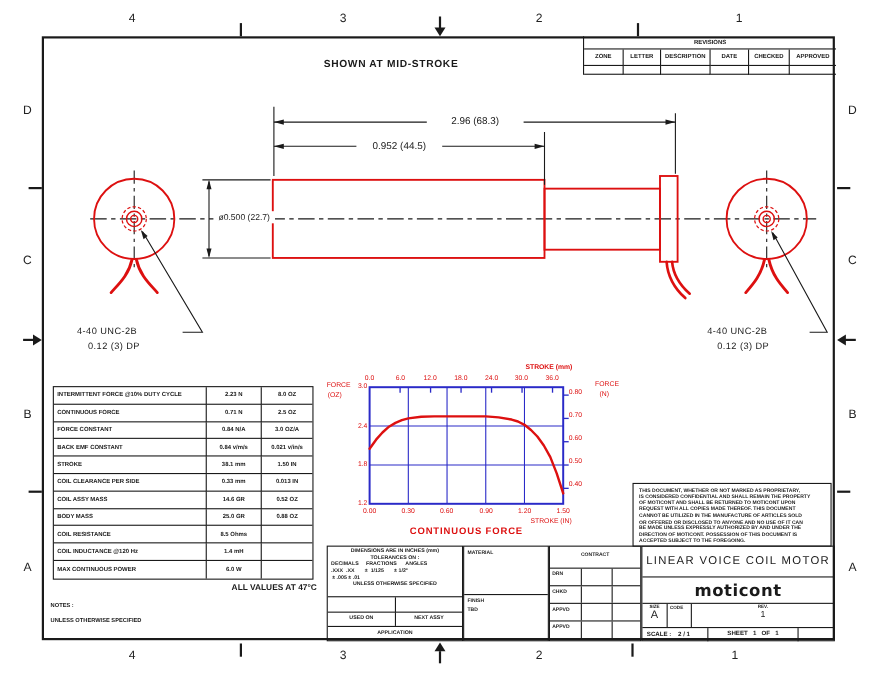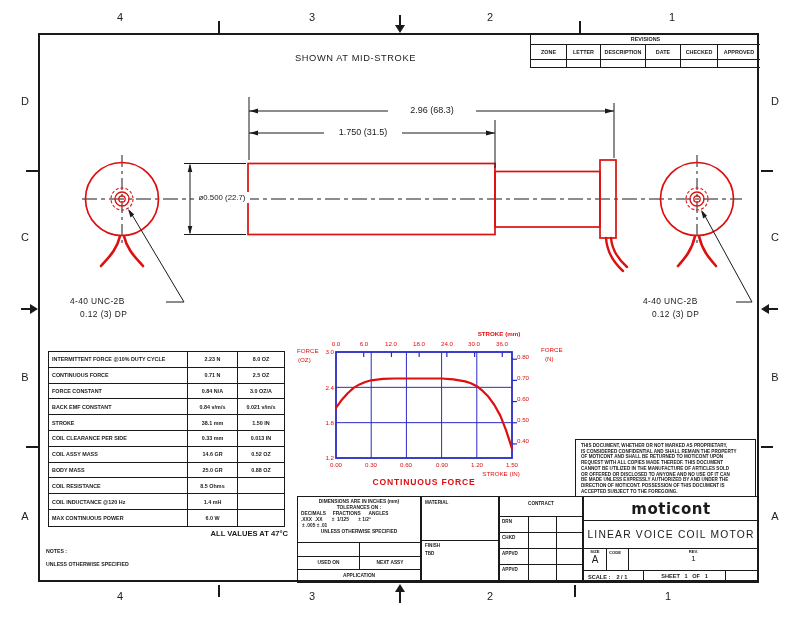--- a/index.html
+++ b/index.html
@@ -84,21 +84,21 @@
     <div class="cell" style="height:15px;">CHECKED</div>
     <div class="cell nob" style="height:15px;border-right:none;">APPROVED</div>
     <div class="cell" style="height:8px;"></div>
     <div class="cell" style="height:8px;"></div>
     <div class="cell" style="height:8px;"></div>
     <div class="cell" style="height:8px;"></div>
     <div class="cell" style="height:8px;"></div>
     <div class="cell nob" style="height:8px;border-right:none;"></div>
   </div>
 
-  <div class="a c" style="left:258px;top:53px;width:195px;font-size:9.3px;letter-spacing:0.6px;">SHOWN AT MID-STROKE</div>
+  <div class="a c" style="left:258px;top:53px;width:195px;font-size:9.3px;letter-spacing:0.6px;font-weight:bold;">SHOWN AT MID-STROKE</div>
 
   <svg id="linework" class="a" style="left:0;top:0;" width="800" height="618" viewBox="0 0 800 618">
 
     <line class="kl" x1="82" y1="199" x2="742" y2="199" stroke-width="1" stroke-dasharray="15 4 4 4"></line>
     <line class="kl" x1="122" y1="155" x2="122" y2="246" stroke-width="1" stroke-dasharray="12 4 3 4"></line>
     <line class="kl" x1="697" y1="155" x2="697" y2="246" stroke-width="1" stroke-dasharray="12 4 3 4"></line>
 
     <rect class="rl" x="248" y="163.5" width="247" height="71" stroke-width="1.7"></rect>
     <rect class="rl" x="495" y="171.5" width="105" height="55.5" stroke-width="1.7"></rect>
     <rect class="rl" x="600" y="160" width="16" height="78" stroke-width="1.7"></rect>
@@ -154,21 +154,21 @@
       <line x1="512" y1="359.20223820943244" x2="517" y2="359.20223820943244" stroke="#2a2ac8" stroke-width="1.2"></line>
       <line x1="512" y1="380.38529176658676" x2="517" y2="380.38529176658676" stroke="#2a2ac8" stroke-width="1.2"></line>
       <line x1="512" y1="401.568345323741" x2="517" y2="401.568345323741" stroke="#2a2ac8" stroke-width="1.2"></line>
       <line x1="512" y1="422.7513988808953" x2="517" y2="422.7513988808953" stroke="#2a2ac8" stroke-width="1.2"></line>
       <line x1="512" y1="443.93445243804956" x2="517" y2="443.93445243804956" stroke="#2a2ac8" stroke-width="1.2"></line>
       <rect x="336" y="352" width="176" height="106" fill="none" stroke="#2a2ac8" stroke-width="1.8"></rect>
       <path d="M336.0,407.9 L341.9,399.7 L347.7,393.2 L353.6,387.9 L359.5,384.4 L365.3,382.0 L371.2,380.3 L382.9,378.8 L394.7,378.5 L406.4,378.5 L418.1,378.5 L429.9,378.5 L441.6,378.5 L453.3,379.4 L465.1,381.4 L470.9,383.2 L476.8,386.2 L482.7,390.9 L488.5,396.8 L494.4,405.0 L500.3,415.6 L506.1,430.3 L512.0,448.6" fill="none" stroke="#dd1010" stroke-width="2.2" stroke-linejoin="round" stroke-linecap="round"></path>
     </svg>
 
   <div class="a c dimtxt" style="left:388px;top:104px;width:88px;">2.96  (68.3)</div>
-  <div class="a c dimtxt" style="left:324px;top:126px;width:78px;">1.750  (31.5)</div>
+  <div class="a c dimtxt" style="left:324px;top:126px;width:78px;">0.952  (44.5)</div>
   <div class="a c dimtxt" style="left:194px;top:192px;width:56px;font-size:7.8px;line-height:11px;">ø0.500 (22.7)</div>
 
   <div class="a" style="left:70px;top:296px;width:110px;font-size:8.4px;letter-spacing:0.4px;">4-40 UNC-2B</div>
   <div class="a" style="left:80px;top:309px;width:110px;font-size:8.4px;letter-spacing:0.4px;">0.12 (3) DP</div>
   <div class="a" style="left:643px;top:296px;width:110px;font-size:8.4px;letter-spacing:0.4px;">4-40 UNC-2B</div>
   <div class="a" style="left:652px;top:309px;width:110px;font-size:8.4px;letter-spacing:0.4px;">0.12 (3) DP</div>
 
   <div class="a spec box" style="left:48px;top:351px;width:237px;">
     <div class="cell" style="padding-left:3px;">INTERMITTENT FORCE @10% DUTY CYCLE</div>
     <div class="cell c" style="justify-content:center;">2.23 N</div>
@@ -297,22 +297,22 @@
       <div style="flex:1;"></div>
     </div>
     <div style="display:flex;height:16px;box-sizing:border-box;">
       <div class="small" style="width:29px;border-right:1px solid var(--ink);padding:2px 0 0 2px;box-sizing:border-box;">APPVD</div>
       <div style="width:28px;border-right:1px solid var(--ink);box-sizing:border-box;"></div>
       <div style="flex:1;"></div>
     </div>
   </div>
 
   <div class="a box" style="left:583px;top:496px;width:176px;height:87px;">
+    <div class="c" style="height:28px;line-height:28px;border-bottom:1px solid var(--ink);box-sizing:border-box;font-size:10.3px;letter-spacing:1.2px;">LINEAR VOICE COIL MOTOR</div>
     <div class="c" style="height:24px;line-height:24px;border-bottom:1px solid var(--ink);box-sizing:border-box;font-size:15px;font-weight:800;letter-spacing:0.5px;font-family:'DejaVu Sans',sans-serif;">moticont</div>
-    <div class="c" style="height:28px;line-height:28px;border-bottom:1px solid var(--ink);box-sizing:border-box;font-size:10.3px;letter-spacing:1.2px;">LINEAR VOICE COIL MOTOR</div>
     <div style="display:flex;height:22px;border-bottom:1px solid var(--ink);box-sizing:border-box;">
       <div style="width:23px;border-right:1px solid var(--ink);box-sizing:border-box;text-align:center;">
         <div class="small" style="font-size:4.2px;">SIZE</div>
         <div style="font-size:10px;line-height:12px;">A</div>
       </div>
       <div style="width:22px;border-right:1px solid var(--ink);box-sizing:border-box;">
         <div class="small" style="font-size:4.2px;padding:1px 0 0 2px;">CODE</div>
       </div>
       <div style="flex:1;text-align:center;">
         <div class="small" style="font-size:4.2px;">REV.</div>

